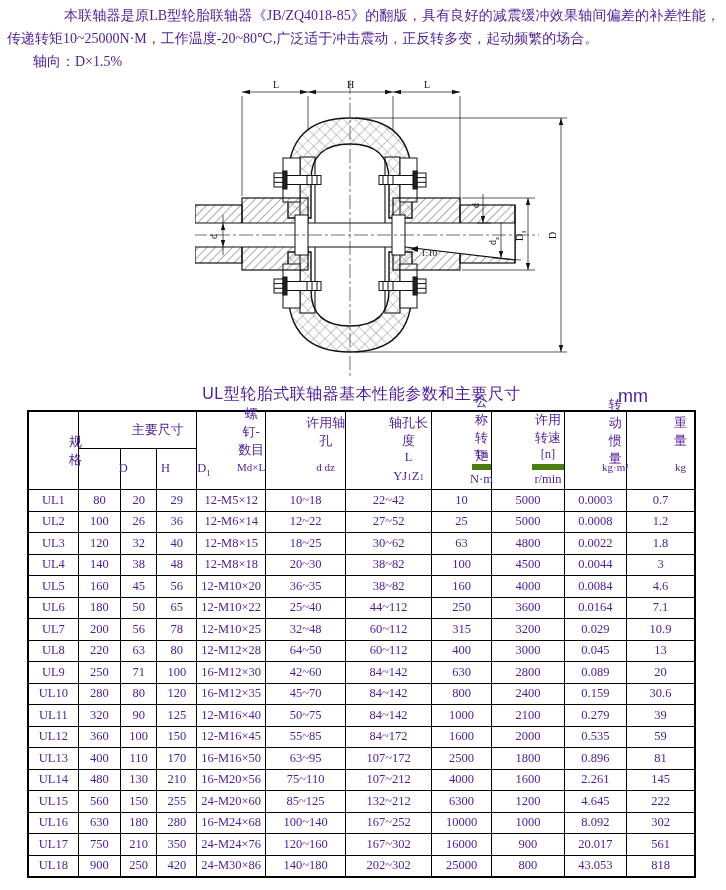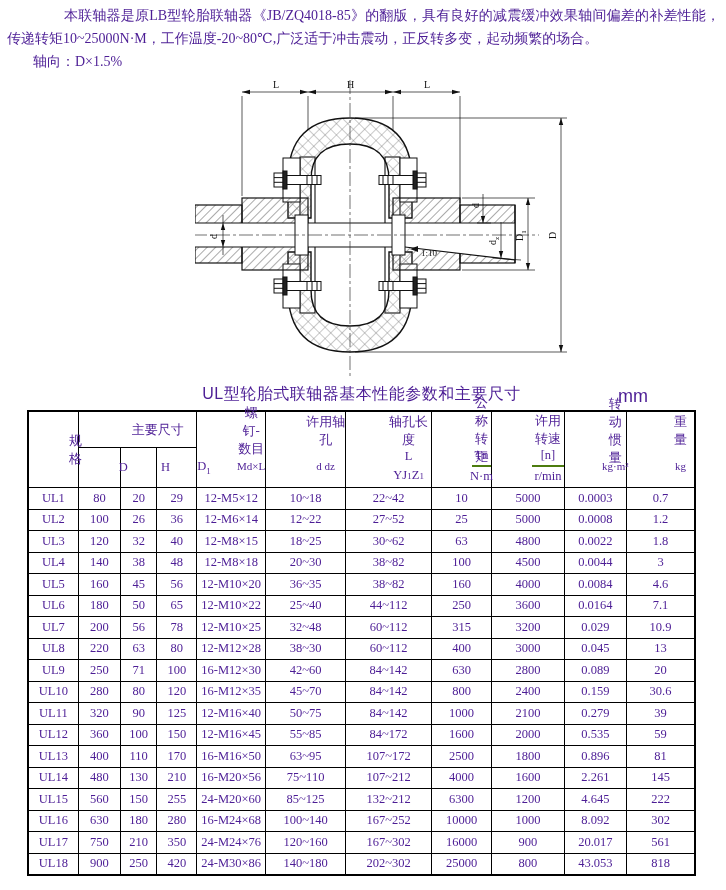--- a/index.html
+++ b/index.html
@@ -19,21 +19,21 @@
   .ttl{text-align:center;font-family:"Liberation Sans","DejaVu Sans",sans-serif;
        font-size:16px;letter-spacing:.5px;}
   .unit{position:absolute;right:48px;top:2px;font-family:"Liberation Sans",sans-serif;font-size:18px;}
   table{border-collapse:collapse;table-layout:fixed;width:669px;margin-top:2px;
         border:2px solid #000;}
   th,td{border:1px solid #000;padding:0;text-align:center;font-weight:normal;}
   th{font-size:13px;padding-left:40px;}
   td{height:20.5px;font-size:12.5px;}
   .l1{height:33px;display:flex;align-items:center;justify-content:center;}
   .l2{height:19px;display:flex;align-items:center;justify-content:center;font-size:12.5px;}
-  .l2b{height:19px;display:flex;align-items:center;justify-content:center;font-size:12.5px;border-top:2px solid #4d7c0f;}
+  .l2b{height:19px;display:flex;align-items:center;justify-content:center;font-size:12.5px;border-top:6px solid #4d7c0f;}
   .lbig{height:38px;display:flex;align-items:center;justify-content:center;font-size:11px;}
   .row1h{height:35px;}
   .row2h{height:39px;font-size:12.5px;}
   sub{font-size:9px;}
 </style>
 </head>
 <body>
 
 <div class="page">
 
@@ -333,21 +333,21 @@
             <td>3200</td>
             <td>0.029</td>
             <td>10.9</td>
           </tr>
           <tr>
             <td>UL8</td>
             <td>220</td>
             <td>63</td>
             <td>80</td>
             <td>12-M12×28</td>
-            <td>38~30</td>
+            <td>64~50</td>
             <td>60~112</td>
             <td>400</td>
             <td>3000</td>
             <td>0.045</td>
             <td>13</td>
           </tr>
           <tr>
             <td>UL9</td>
             <td>250</td>
             <td>71</td>

